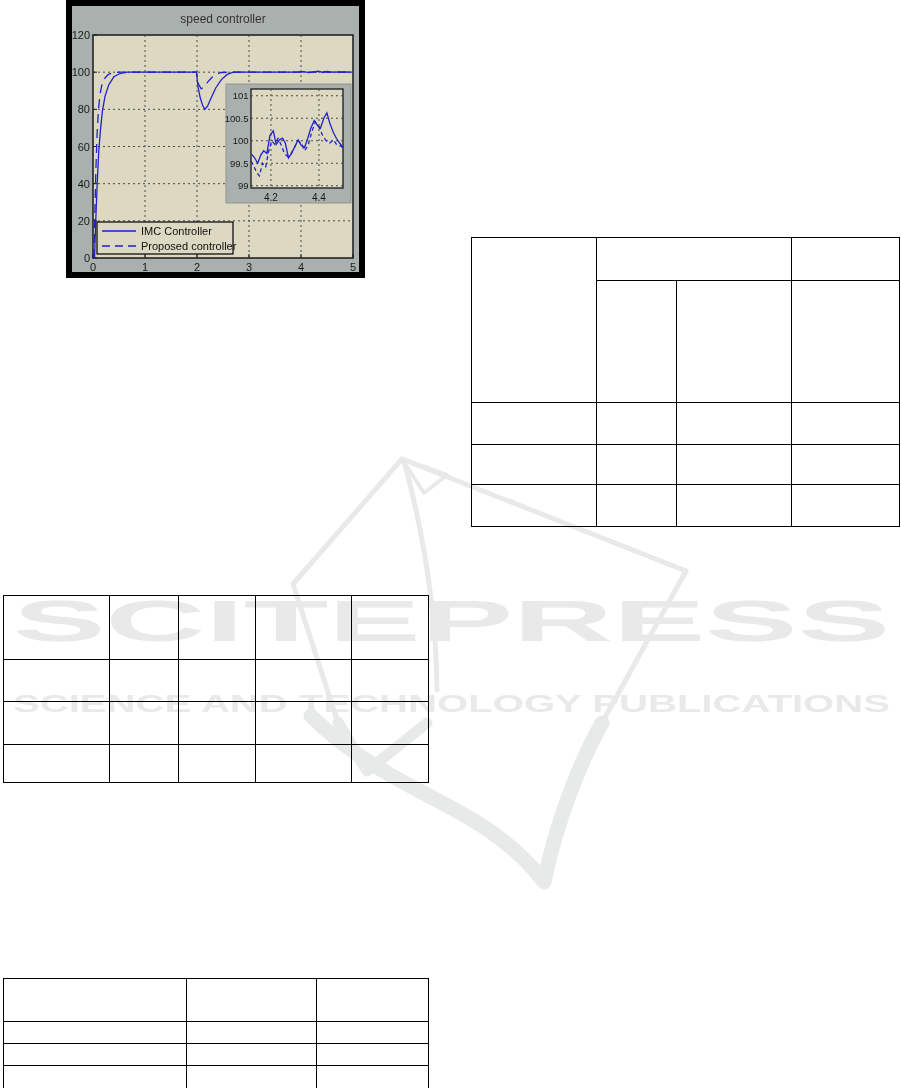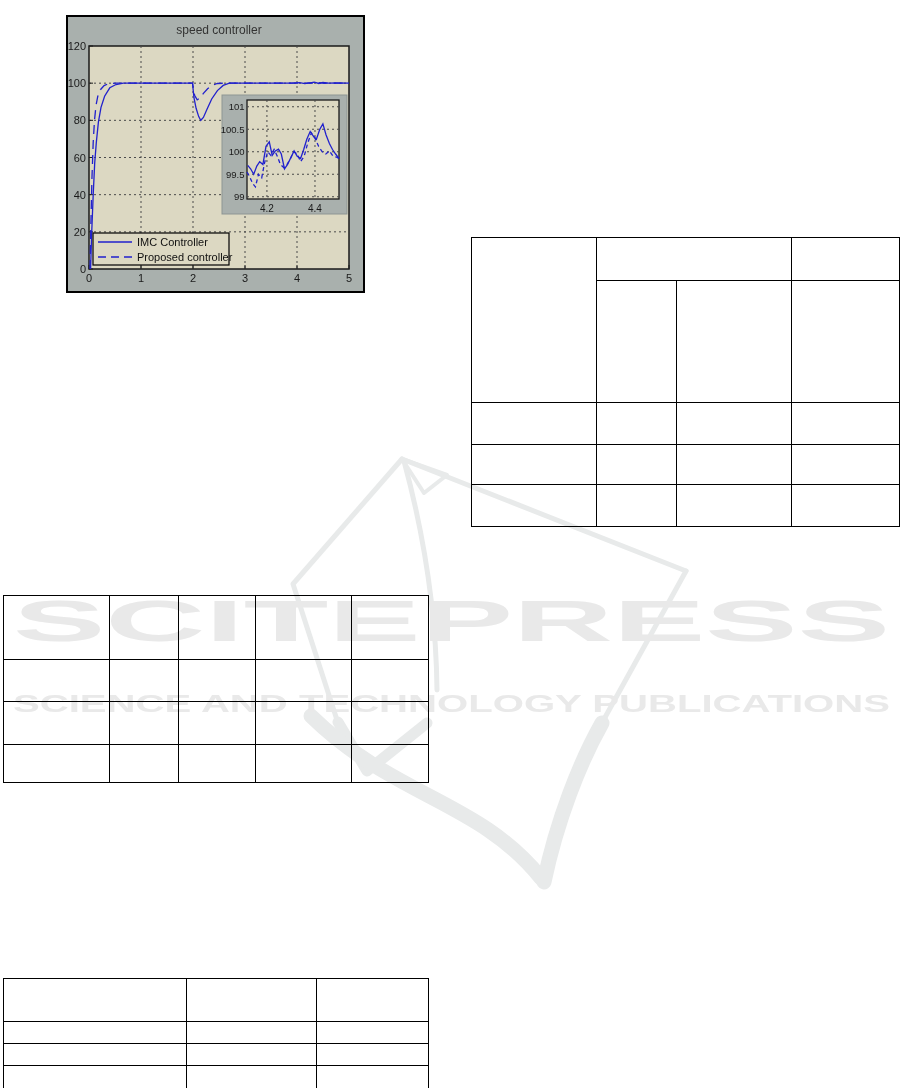--- a/index.html
+++ b/index.html
@@ -5,21 +5,21 @@
   html,body{margin:0;padding:0;background:#ffffff;}
   #page{
     position:relative;width:901px;height:1088px;overflow:hidden;
     background:#ffffff;font-family:"Liberation Sans",sans-serif;
   }
   
   #watermark-layer{position:absolute;left:0;top:0;z-index:0;}
   
   #figure{
     position:absolute;left:66px;top:0;width:299px;height:278px;
-    background:#a9b0ad;border:2px solid #000000;box-sizing:border-box;z-index:2;margin-top:15px;
+    background:#a9b0ad;border:6px solid #000000;box-sizing:border-box;z-index:2;
   }
   #figure svg{display:block;}
   
   table.paper-table{
     position:absolute;border-collapse:collapse;table-layout:fixed;z-index:2;
     background:transparent;
   }
   table.paper-table td{border:1.5px solid #000;padding:0;}
   #table-top-right{left:471px;top:237px;}
   #table-middle-left{left:3px;top:595px;}

